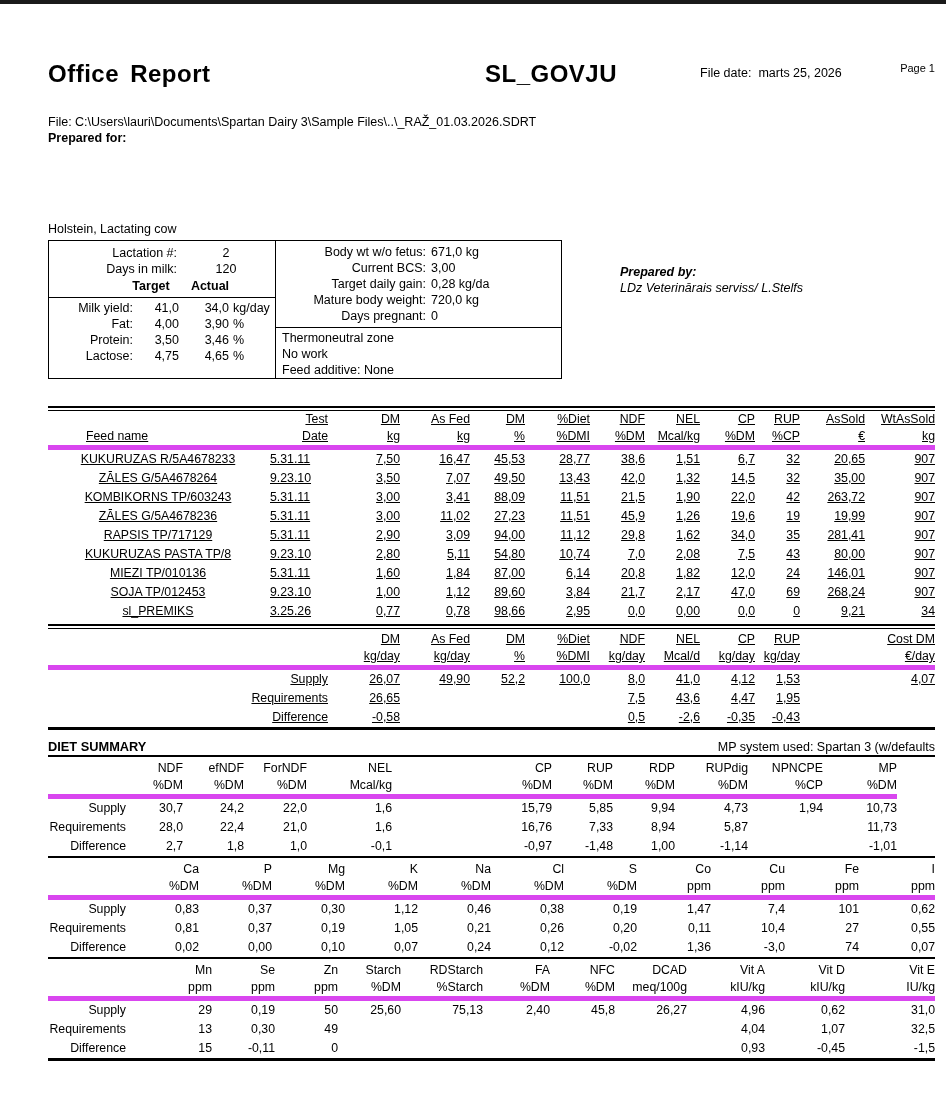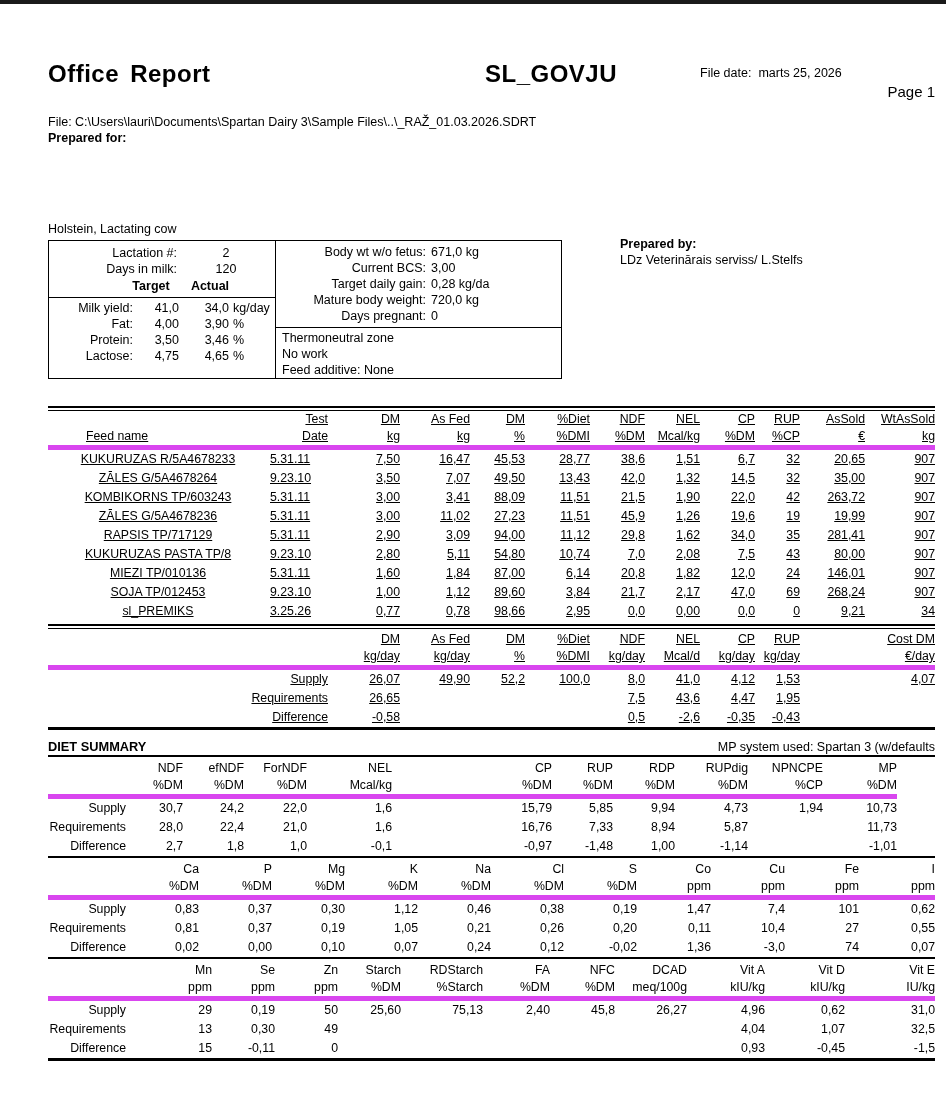--- a/index.html
+++ b/index.html
@@ -5,21 +5,21 @@
   html,body{margin:0;padding:0;background:#ffffff;}
   body{width:946px;height:1120px;font-family:"Liberation Sans",sans-serif;color:#000;overflow:hidden;}
   .topbar{height:4px;background:#1a1a1a;width:946px;}
   .content{margin-left:48px;width:887px;}
 
   
   .hdr{position:relative;height:60px;margin-top:56px;}
   .hdr .title{position:absolute;left:0;top:0;font-size:24px;font-weight:bold;letter-spacing:.5px;word-spacing:4px;}
   .hdr .repname{position:absolute;left:437px;top:0;font-size:24px;font-weight:bold;letter-spacing:.5px;}
   .hdr .fdate{position:absolute;left:652px;top:6px;font-size:12.5px;}
-  .hdr .pageno{position:absolute;right:0;top:23px;font-size:15px;}
+  .hdr .pageno{position:absolute;right:0;top:2px;font-size:11px;}
 
   .fileline{font-size:12.5px;margin-top:-6px;line-height:16px;}
   .prep{font-size:12.5px;font-weight:bold;line-height:16px;}
   .prepval{font-size:12.5px;line-height:15px;}
 
   
   .animalrow{display:flex;margin-top:62px;}
   .cowline{font-size:12.5px;margin-top:14px;margin-bottom:4px;}
   .infobox{display:flex;border:1.5px solid #000;width:514px;box-sizing:border-box;font-size:12.5px;}
   .box-left{width:227px;border-right:1.5px solid #000;box-sizing:border-box;padding-top:4px;}
@@ -34,21 +34,21 @@
   .box-left .rule{border-top:1.5px solid #000;margin-top:2px;margin-bottom:2px;}
   .grid4{display:flex;line-height:16px;}
   .grid4 .l{width:84px;text-align:right;}
   .grid4 .tv{width:46px;text-align:right;}
   .grid4 .av{width:50px;text-align:right;}
   .grid4 .u{flex:1;text-align:left;padding-left:4px;white-space:nowrap;}
   .box-right .kv .l{width:150px;text-align:right;white-space:nowrap;}
   .box-right .kv .v{flex:1;text-align:left;padding-left:5px;white-space:nowrap;}
   .box-right .rule{border-top:1.5px solid #000;margin-top:3px;margin-bottom:2px;}
   .box-right .note{line-height:16px;padding-left:6px;}
-  .prepby{margin-left:58px;margin-top:28px;font-size:12.5px;line-height:16px;}
+  .prepby{margin-left:58px;margin-top:56px;font-size:12.5px;line-height:16px;font-style:italic;}
   .prepby .lbl{font-weight:bold;}
 
   
   table{border-collapse:collapse;table-layout:fixed;width:887px;font-size:12.3px;}
   td{padding:0;line-height:19px;white-space:nowrap;text-align:right;vertical-align:bottom;}
   .hnames td,.hunits td{line-height:17px;}
   .hunits td{border-bottom:5px solid #d946ef;}
   .dblrule{height:2px;border-top:2px solid #000;border-bottom:1px solid #000;}
 
   

